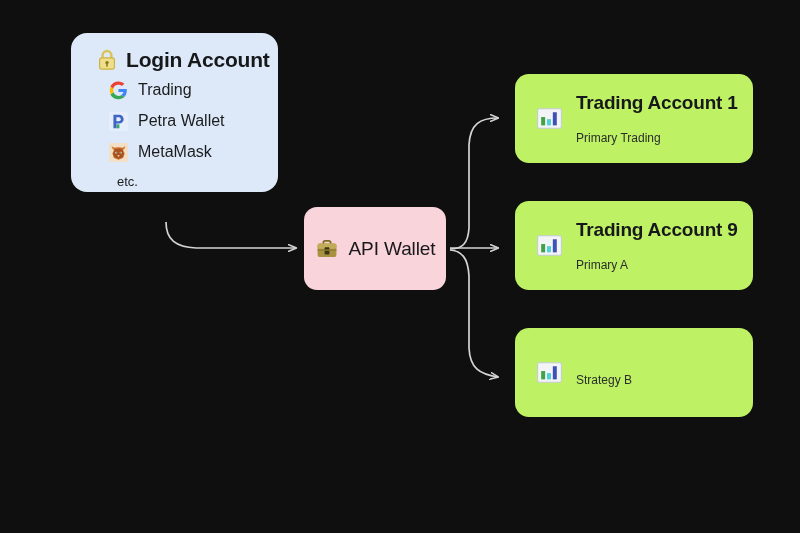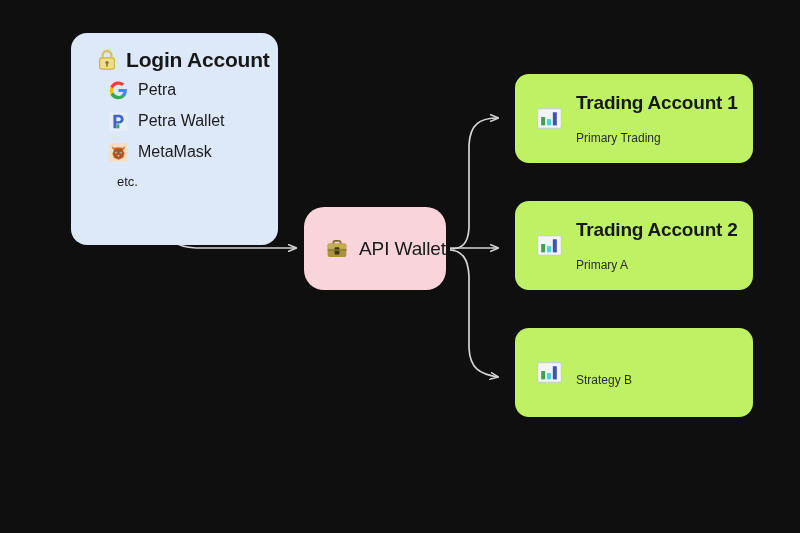--- a/index.html
+++ b/index.html
@@ -21,21 +21,21 @@
     position: absolute;
     box-sizing: border-box;
     border-radius: 14px;
   }
 
   
   #login-card {
     left: 71px;
     top: 33px;
     width: 207px;
-    height: 212px;
+    height: 159px;
     background: #dde9f8;
     border-radius: 16px;
     padding: 12px 14px 0 14px;
   }
   .login-title-row {
     display: flex;
     align-items: center;
     gap: 9px;
     margin: 3px 0 4px 12px;
   }
@@ -64,24 +64,24 @@
     color: #1b1c1e;
   }
 
   
   #api-wallet {
     left: 304px;
     top: 207px;
     width: 142px;
     height: 83px;
     background: #f9d4da;
-    border-radius: 20px;
-    display: flex;
-    align-items: center;
-    justify-content: flex-end;
+    border-radius: 13px;
+    display: flex;
+    align-items: center;
+    justify-content: center;
     gap: 10px;
   }
   .api-label {
     font-size: 19px;
     color: #17181a;
     letter-spacing: -0.1px;
     white-space: nowrap;
   }
 
   
@@ -172,21 +172,21 @@
 
     <div class="provider-row">
       <span class="icon">
         <svg width="19" height="19" viewBox="0 0 48 48" xmlns="http://www.w3.org/2000/svg">
           <path fill="#4285F4" d="M45.1 24.5c0-1.6-.1-2.8-.4-4.1H24v7.5h12.1c-.2 2-1.6 5-4.5 7l-.04.3 6.5 5 .45.04c4.1-3.8 6.5-9.4 6.5-15.8z"></path>
           <path fill="#34A853" d="M24 46c5.9 0 10.9-1.9 14.5-5.3l-6.9-5.3c-1.8 1.3-4.3 2.2-7.6 2.2-5.8 0-10.7-3.8-12.5-9.1l-.26.02-6.8 5.2-.9.25C7.1 41 14.9 46 24 46z"></path>
           <path fill="#FBBC05" d="M11.5 28.5c-.5-1.4-.75-2.9-.75-4.5s.27-3.1.72-4.5l-.01-.3-6.9-5.3-.23.1A22 22 0 0 0 2 24c0 3.6.86 7 2.36 10z"></path>
           <path fill="#EA4335" d="M24 9.5c4.1 0 6.9 1.8 8.5 3.3l6.2-6C34.9 3.4 29.9 1 24 1 14.9 1 7.1 6 3.3 13.5l7.1 5.5C12.3 13.6 17.2 9.5 24 9.5z"></path>
         </svg>
       </span>
-      <span class="provider-label">Petra</span>
+      <span class="provider-label">Trading</span>
     </div>
 
     <div class="provider-row">
       <span class="icon">
         <svg width="19" height="19" viewBox="0 0 24 24" xmlns="http://www.w3.org/2000/svg">
           <rect width="24" height="24" rx="2" fill="#e6eefb"></rect>
           <path d="M5.6 3.4 h7.3 a5.6 5.6 0 0 1 0 11.2 H9.3 V20.6 H5.6 Z" fill="#3f66c4"></path>
           <path d="M9.3 6.6 h3.1 a2.5 2.5 0 0 1 0 5.0 H9.3 Z" fill="#e6eefb"></path>
           <rect x="9.3" y="15.6" width="3.8" height="5" fill="#35a86a"></rect>
         </svg>
@@ -246,21 +246,21 @@
   <div class="trading-card" id="trading-2">
     <span class="icon">
       <svg width="25" height="25" viewBox="0 0 24 24" xmlns="http://www.w3.org/2000/svg">
         <rect x="0.6" y="2.6" width="22.8" height="18.8" rx="1.4" fill="#f2f4f6" stroke="#c4ccd4" stroke-width="1"></rect>
         <rect x="4.0" y="10.6" width="3.8" height="8.0" fill="#43a047"></rect>
         <rect x="9.6" y="12.6" width="3.8" height="6.0" fill="#4fd1d9"></rect>
         <rect x="15.2" y="6.0" width="3.8" height="12.6" fill="#3f51b5"></rect>
       </svg>
     </span>
     <span class="trading-text">
-      <span class="trading-title">Trading Account 2</span>
+      <span class="trading-title">Trading Account 9</span>
       <span class="trading-sub">Primary A</span>
     </span>
   </div>
 
   <div class="trading-card" id="trading-3">
     <span class="icon">
       <svg width="25" height="25" viewBox="0 0 24 24" xmlns="http://www.w3.org/2000/svg">
         <rect x="0.6" y="2.6" width="22.8" height="18.8" rx="1.4" fill="#f2f4f6" stroke="#c4ccd4" stroke-width="1"></rect>
         <rect x="4.0" y="10.6" width="3.8" height="8.0" fill="#43a047"></rect>
         <rect x="9.6" y="12.6" width="3.8" height="6.0" fill="#4fd1d9"></rect>

